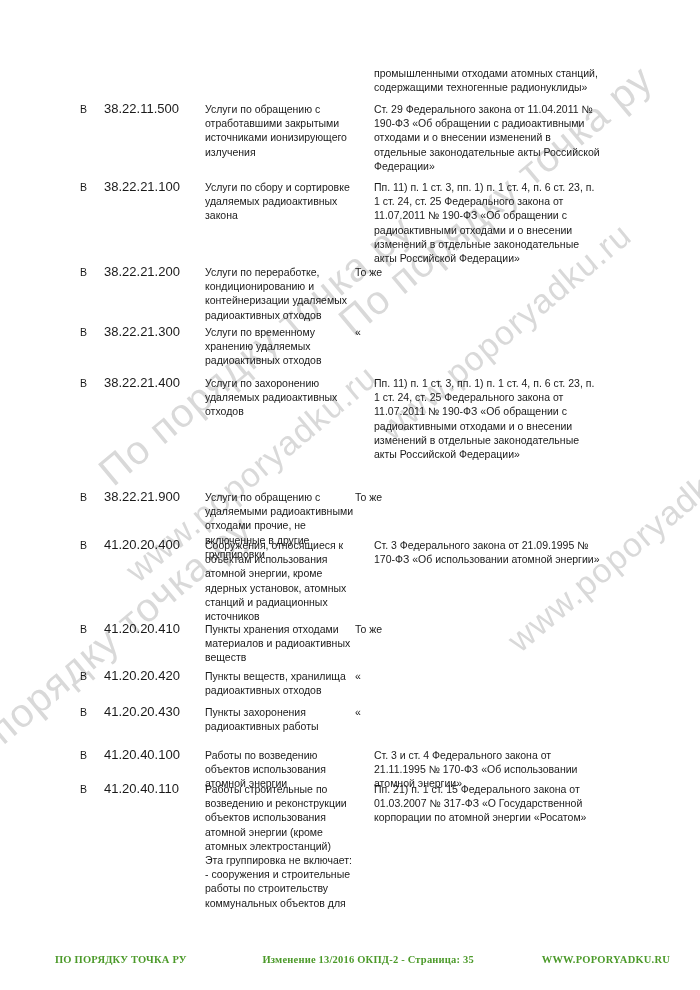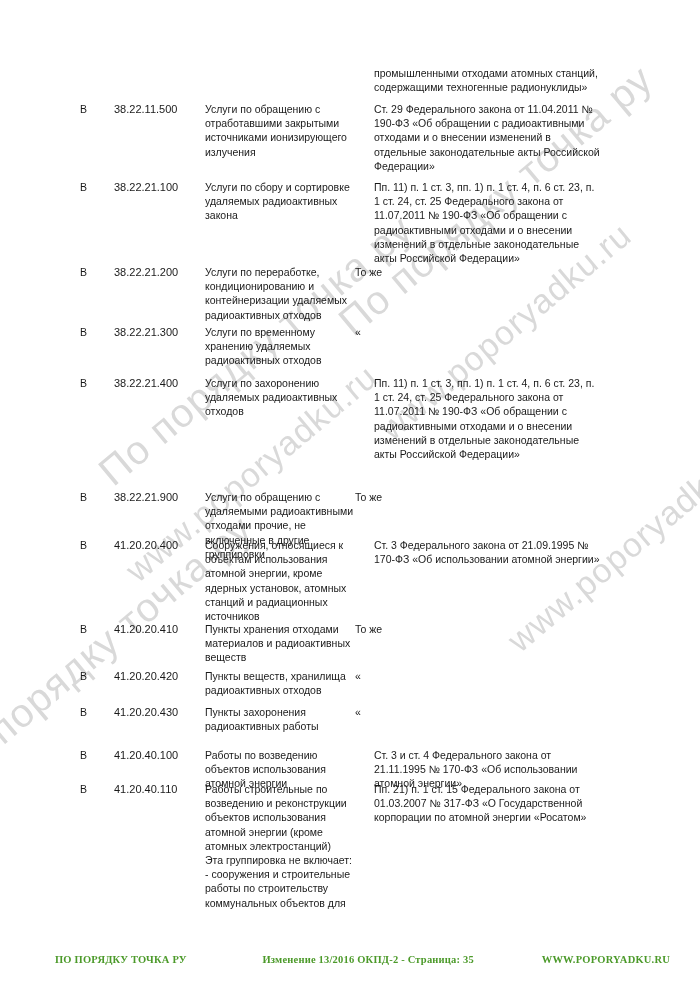--- a/index.html
+++ b/index.html
@@ -59,23 +59,23 @@
   .c-type {
     position: absolute;
     left: 80px;
     width: 26px;
     font-size: 10.5px;
     line-height: 14.2px;
     text-align: left;
   }
   .c-code {
     position: absolute;
-    left: 114px;
+    left: 104px;
     width: 84px;
-    font-size: 11px;
+    font-size: 13px;
     line-height: 14.2px;
     text-align: left;
     white-space: nowrap;
   }
   .c-name {
     position: absolute;
     left: 205px;
     width: 160px;
     font-size: 10.5px;
     line-height: 14.2px;

